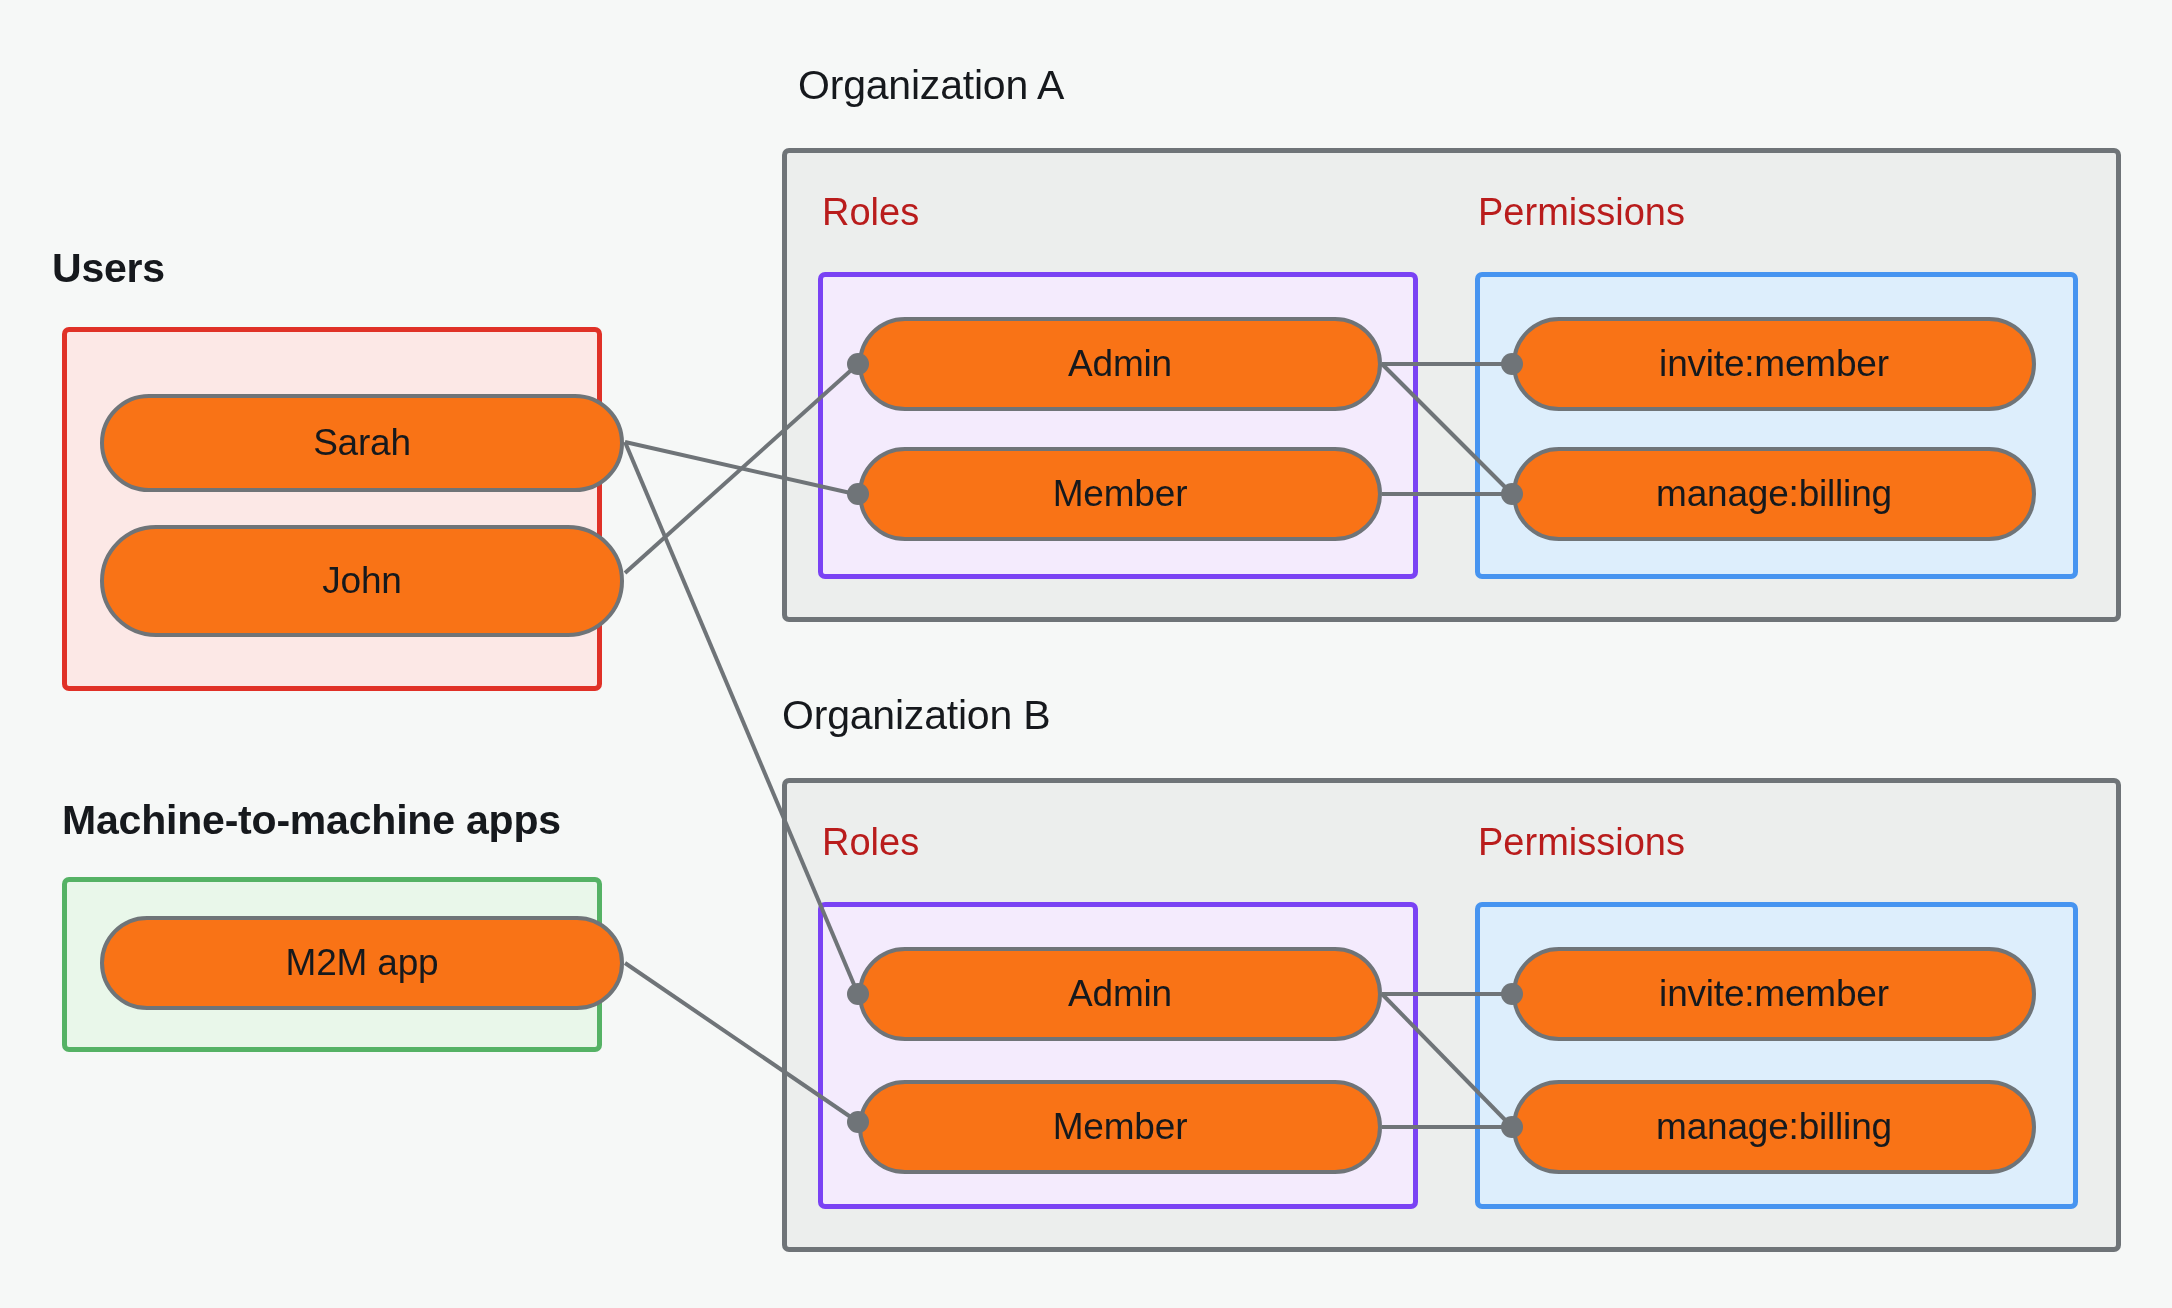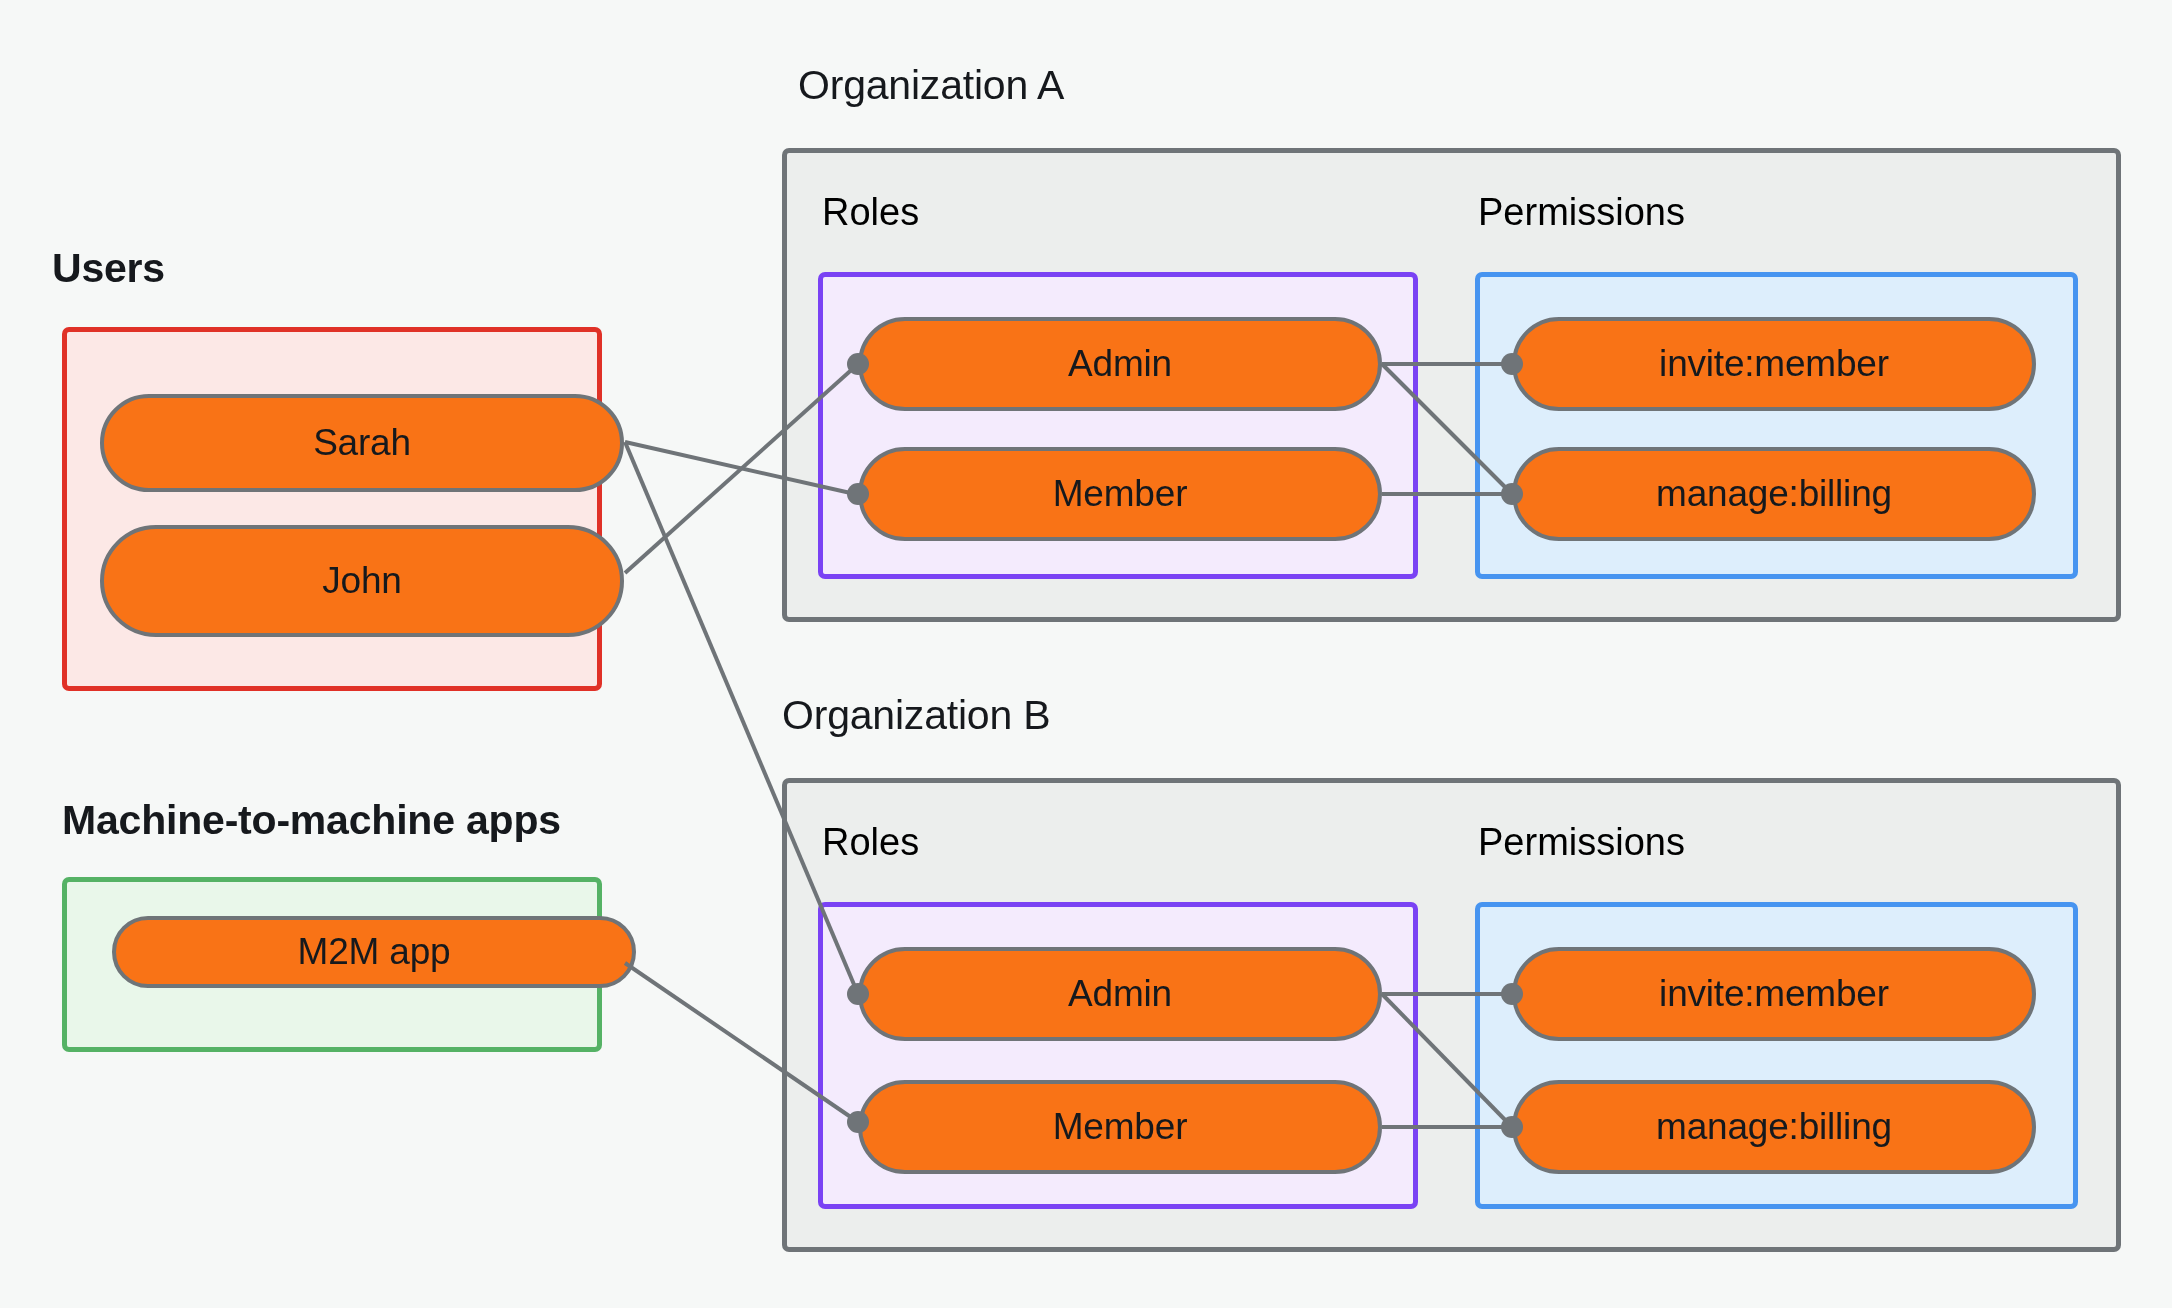--- a/index.html
+++ b/index.html
@@ -28,21 +28,21 @@
     font-size: 41px;
     color: #16191d;
     font-weight: 400;
     letter-spacing: -0.2px;
     white-space: nowrap;
   }
   .grp-title.bold { font-weight: 700; }
   .sec-title {
     position: absolute;
     font-size: 38px;
-    color: #000000;
+    color: #b91c1c;
     white-space: nowrap;
   }
   .box {
     position: absolute;
     border-radius: 7px;
     border-style: solid;
   }
   .users-box   { border-width: 5px; border-color: #e03127; background: #fce8e6; }
   .m2m-box     { border-width: 5px; border-color: #55b265; background: #e9f7ea; }
   .org-box     { border-width: 5px; border-color: #6f7478; background: #eceeed; }
@@ -111,21 +111,21 @@
   </div>
 
   <div class="pill" style="left:100px; top:525px; width:524px; height:112px;">
     <span>John</span>
   </div>
 
   <div class="grp-title bold" style="left:62px; top:797px;">Machine-to-machine apps</div>
 
   <div class="box m2m-box" style="left:62px; top:877px; width:540px; height:175px;"></div>
 
-  <div class="pill" style="left:112px; top:916px; width:524px; height:72px;">
+  <div class="pill" style="left:100px; top:916px; width:524px; height:94px;">
     <span>M2M app</span>
   </div>
 
   <div class="grp-title" style="left:798px; top:62px;">Organization A</div>
 
   <div class="box org-box" style="left:782px; top:148px; width:1339px; height:474px;"></div>
 
   <div class="sec-title" style="left:822px; top:191px;">Roles</div>
 
   <div class="box roles-box" style="left:818px; top:272px; width:600px; height:307px;"></div>

